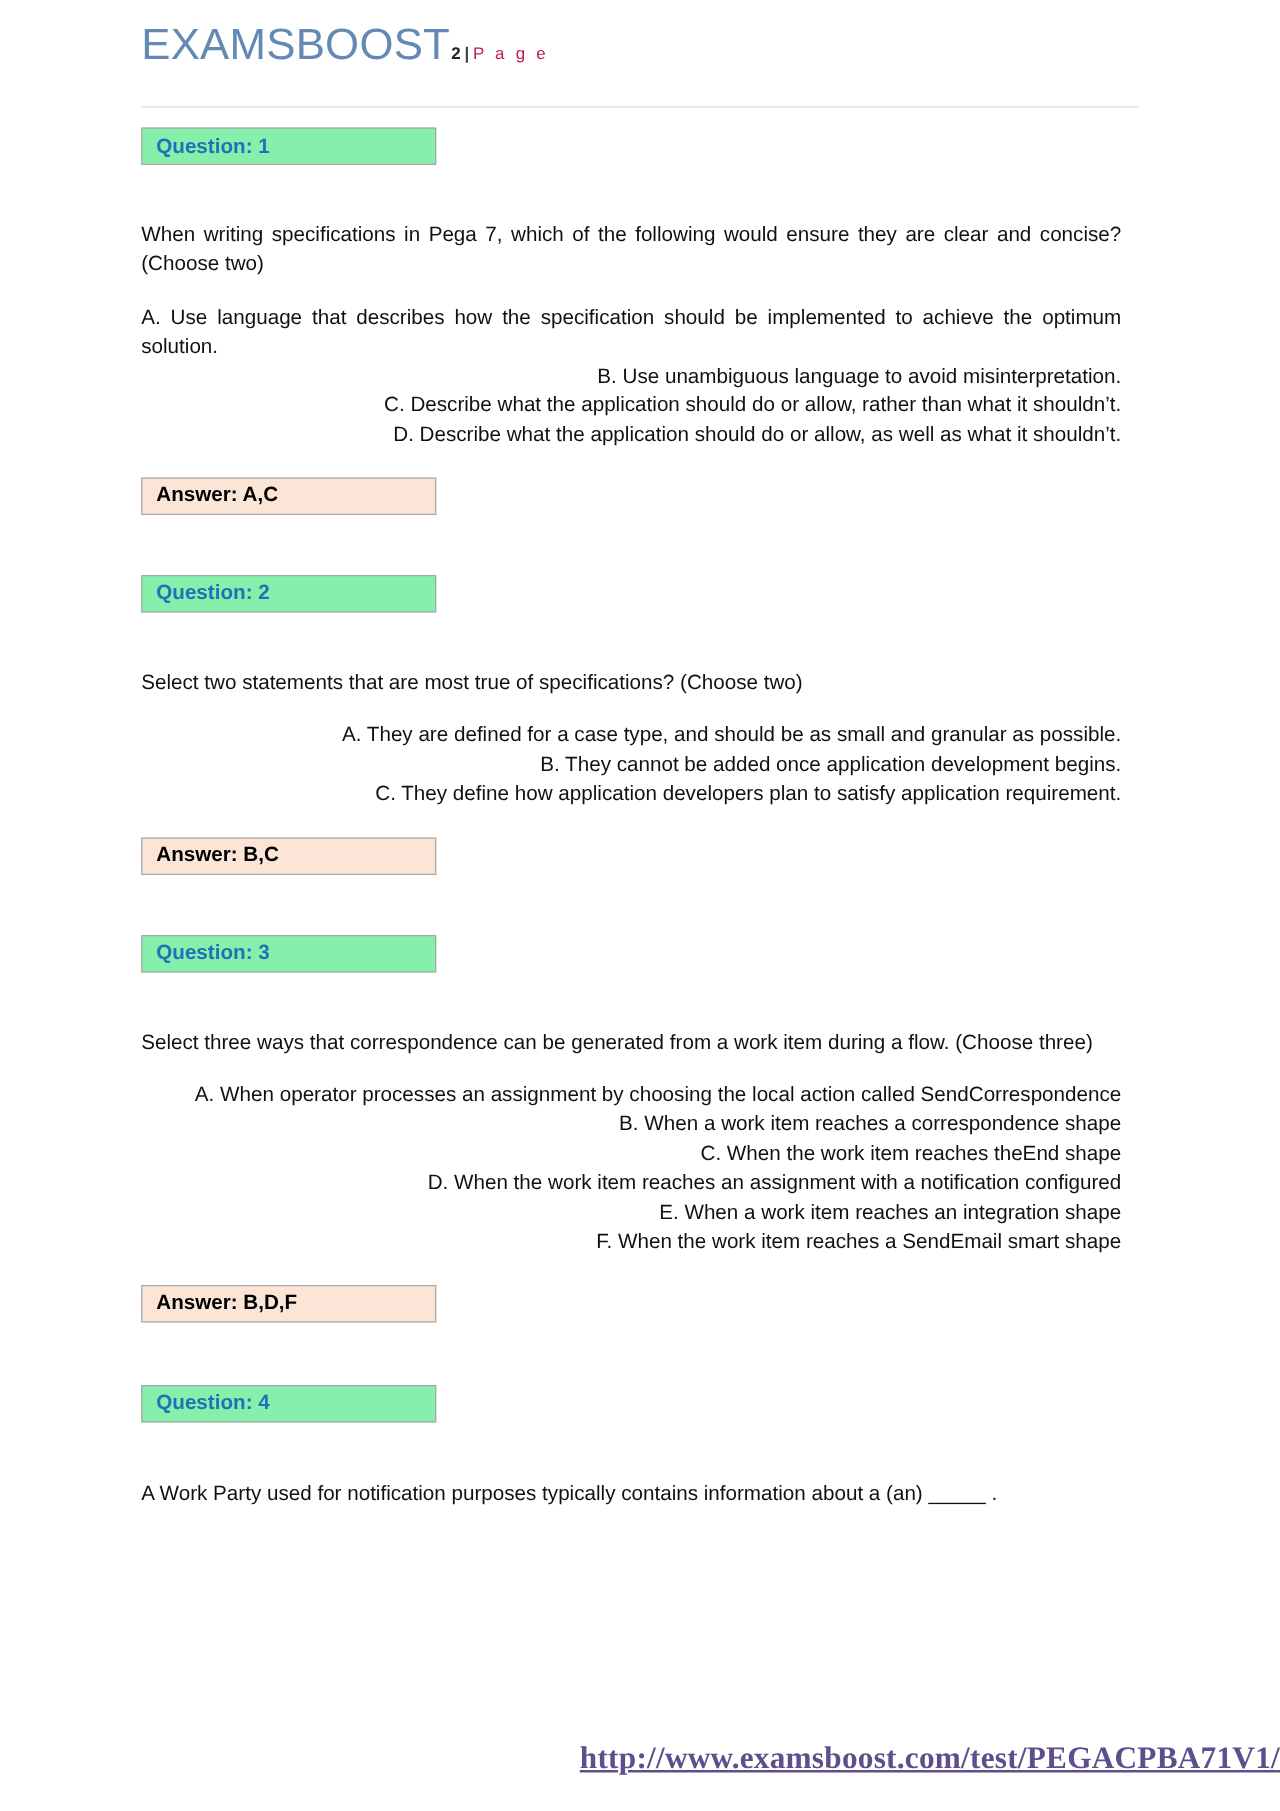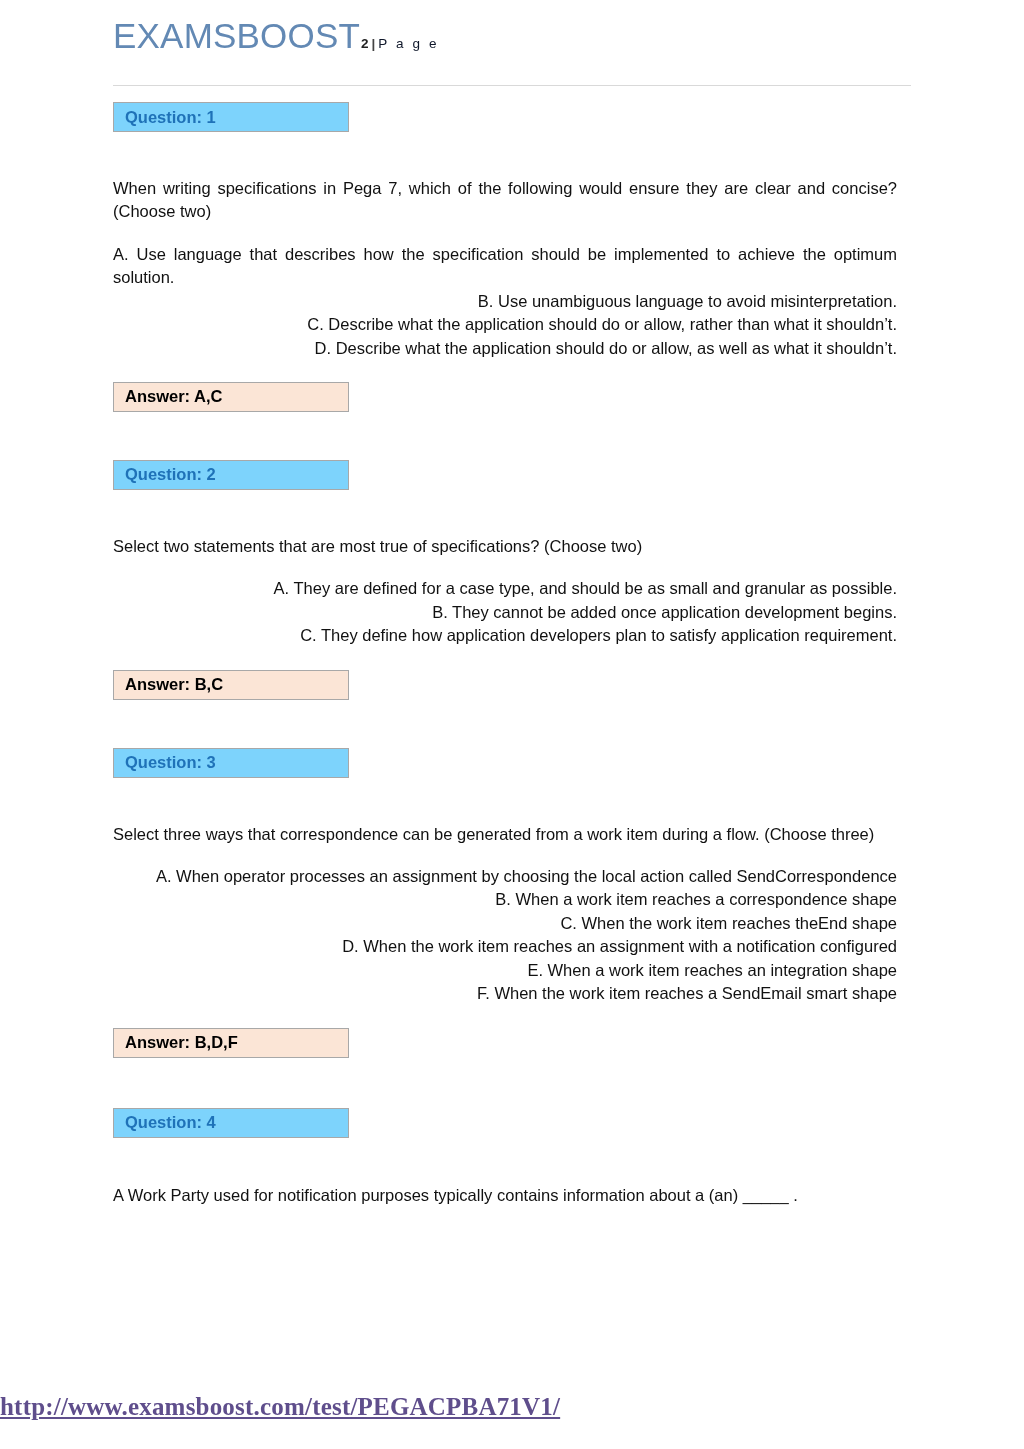--- a/index.html
+++ b/index.html
@@ -48,21 +48,21 @@
   .page-sep {
     font-size: 13.5px;
     font-weight: bold;
     color: #444444;
     margin: 0 3px 0 3px;
     line-height: 1;
   }
   .page-word {
     font-size: 13.5px;
     font-weight: normal;
-    color: #0f172a;
+    color: #be185d;
     letter-spacing: 2.6px;
     line-height: 1;
   }
   .header-rule {
     height: 1px;
     background: #d9d9d9;
     margin-top: 17px;
     width: 798px;
   }
 
@@ -72,21 +72,21 @@
     width: 236px;
     height: 30px;
     display: flex;
     align-items: center;
     padding-left: 11px;
     font-size: 16.5px;
     font-weight: bold;
     border: 1px solid #9e9e9e;
   }
   .q-box {
-    background: #7dd3fc;
+    background: #86efac;
     color: #1f72b8;
     border-color: #a8a8a8;
   }
   .a-box {
     background: #fbe5d6;
     color: #000000;
     border-color: #a8a8a8;
     text-align: center;
   }
 
@@ -116,21 +116,21 @@
   .gap-stem-opts { height: 19px; }
   .gap-opts-ans { height: 22px; }
   .gap-ans-q { height: 48px; }
 
   
   .doc-footer {
     position: absolute;
     left: 0;
     right: 0;
     bottom: 28px;
-    text-align: left;
+    text-align: right;
   }
   .footer-link {
     font-family: "Liberation Serif", serif;
     font-size: 25px;
     font-weight: bold;
     color: #5f4e8c;
     text-decoration: underline;
     letter-spacing: 0.2px;
   }
 </style>

